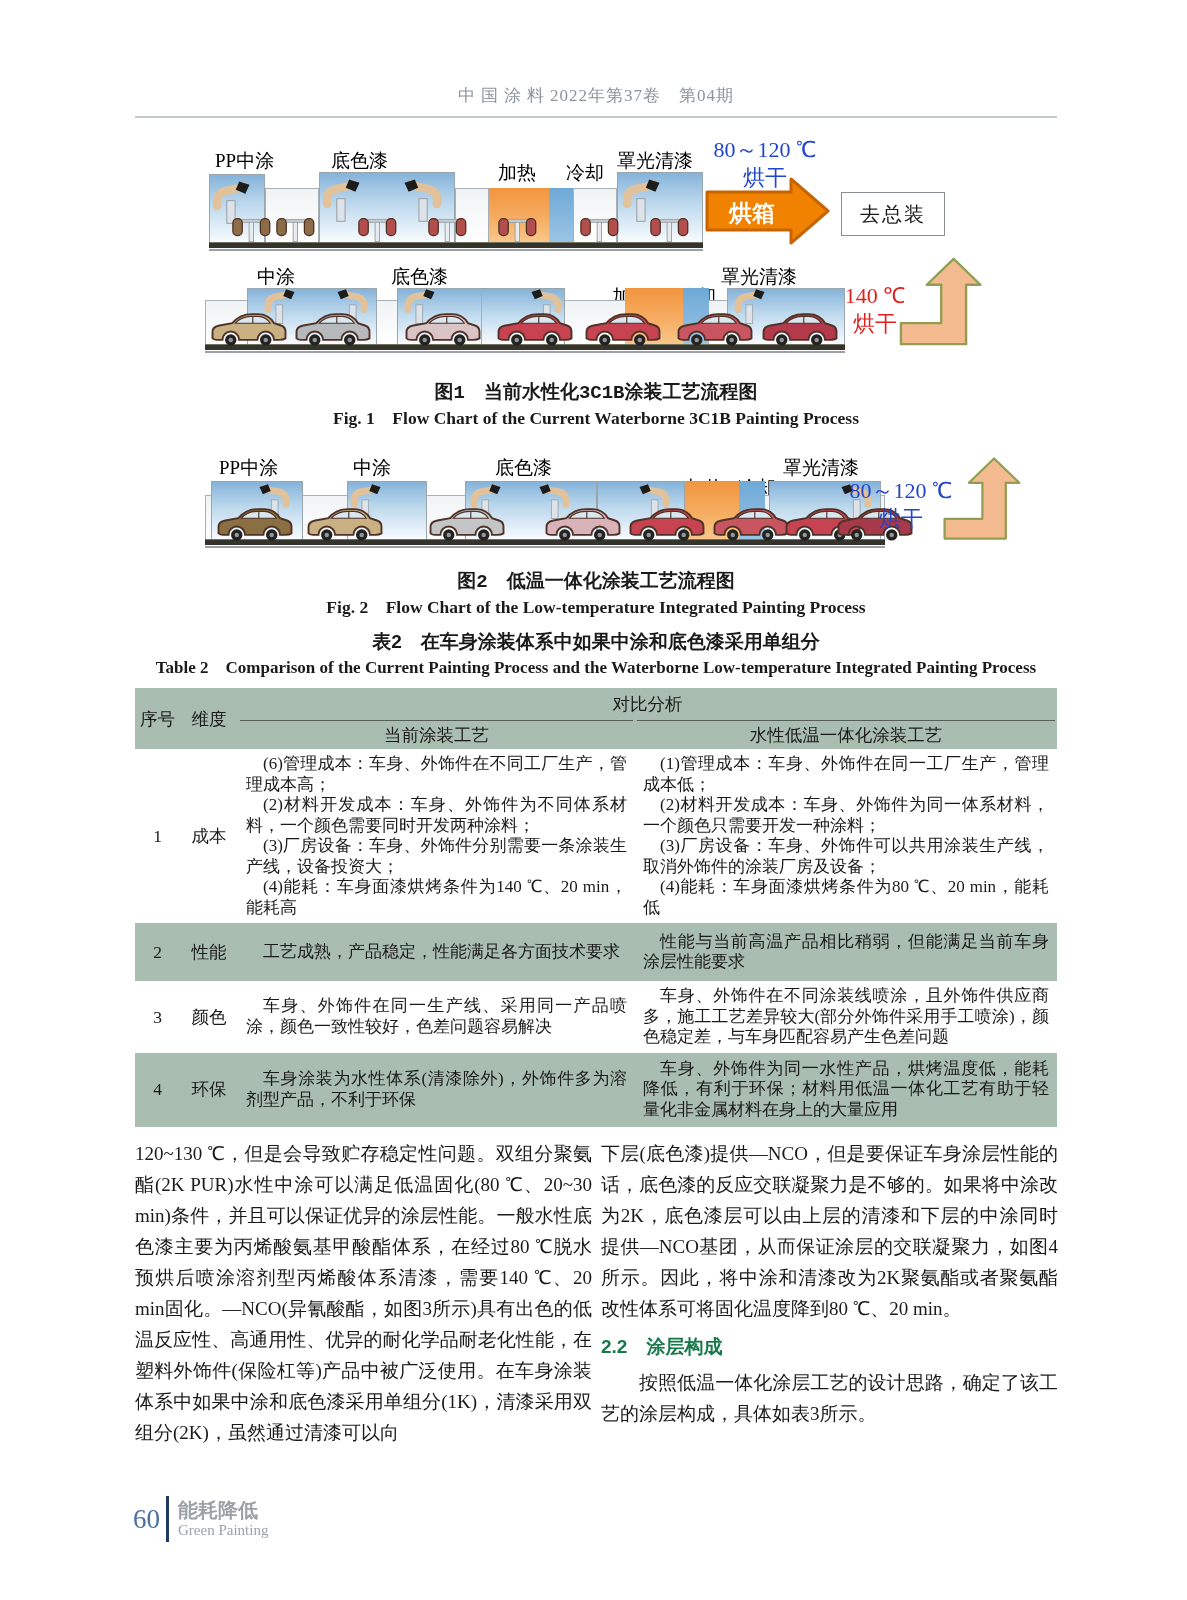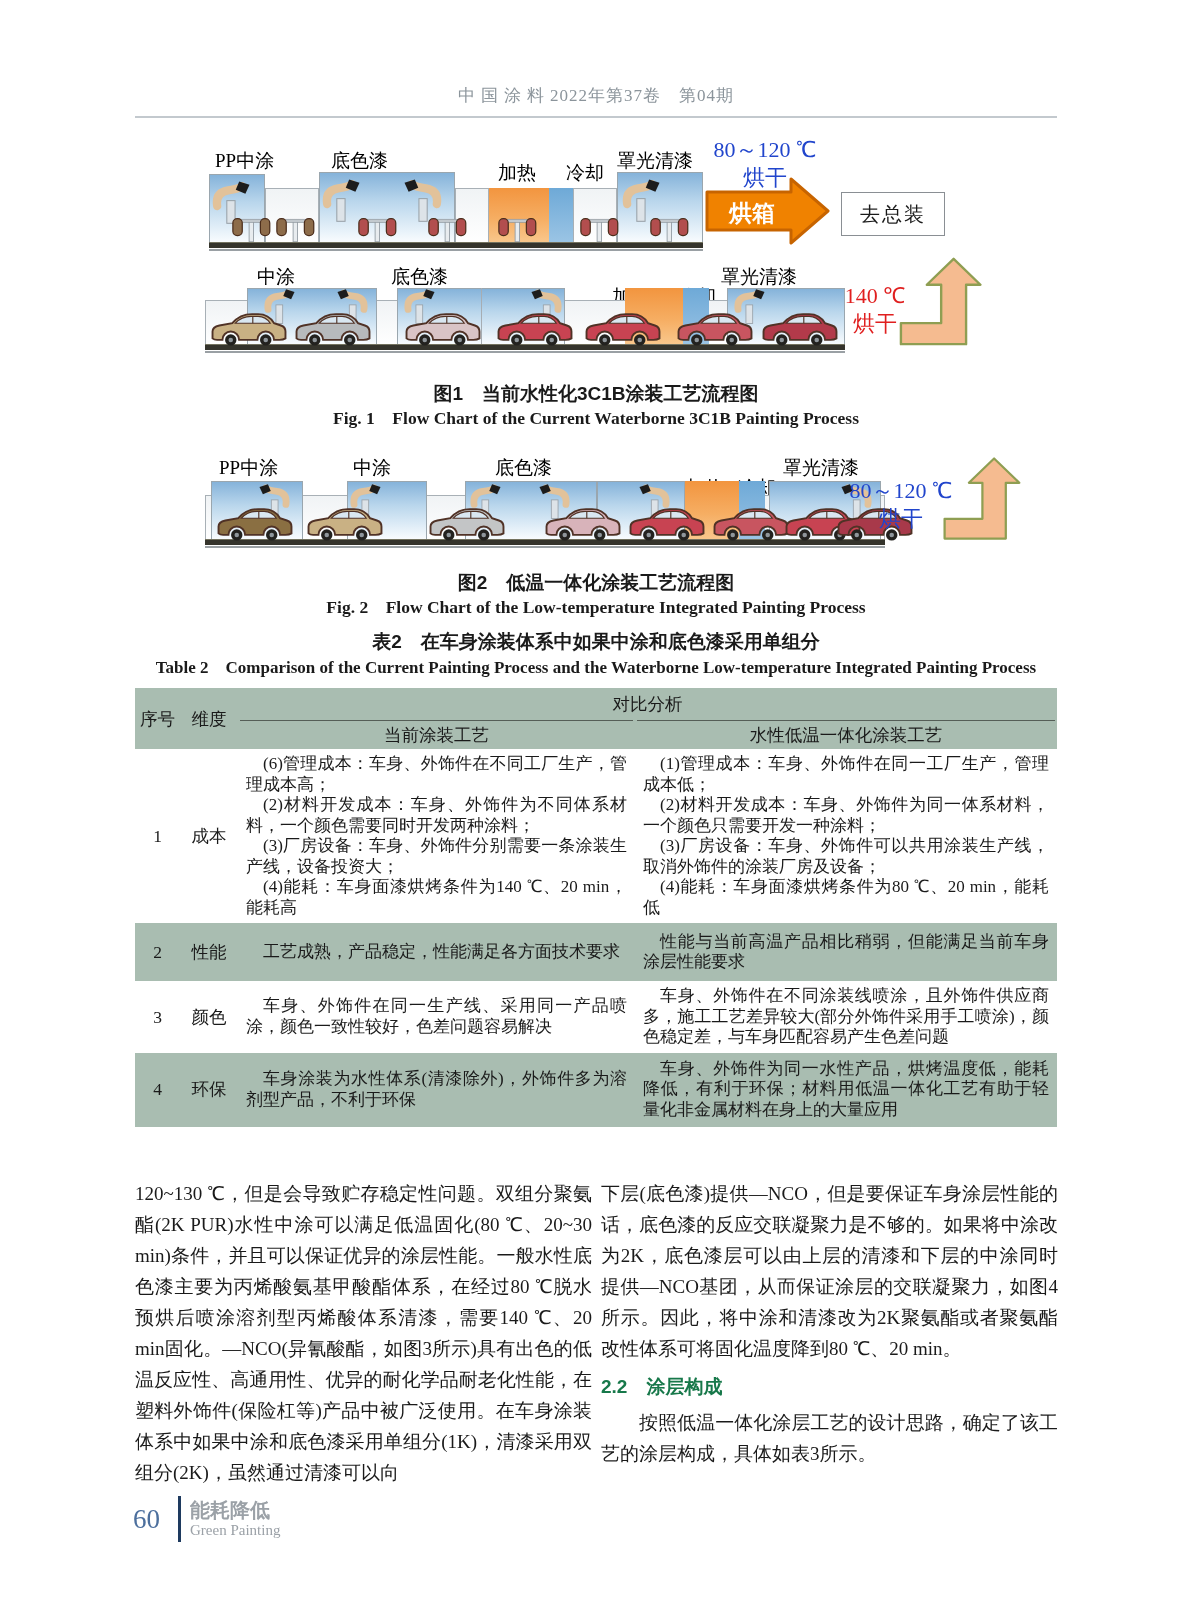--- a/index.html
+++ b/index.html
@@ -31,49 +31,49 @@
   .drynote span{display:block;line-height:28px}
   .blue{color:#2145cc}
   .rednote{color:#e01f1f}
   .oven{position:absolute}
   .oven svg{position:absolute;left:0;top:0}
   .oven-label{position:absolute;left:6px;top:22px;width:82px;text-align:center;color:#fff;
               font-weight:700;font-size:23px;font-family:"Liberation Sans",sans-serif}
   .assembly{position:absolute;border:1px solid #8a8f94;background:#fff;display:flex;
             align-items:center;justify-content:center;font-size:20px;letter-spacing:2px}
   .figcap{position:absolute;left:135px;width:922px;text-align:center}
-  .figcap .zh{font-family:Liberation Sans, sans-serif;font-weight:700;font-size:19px;line-height:25px}
+  .figcap .zh{font-family:Liberation Mono, monospace;font-weight:700;font-size:19px;line-height:25px}
   .figcap .en{font-weight:700;font-size:17.5px;line-height:25px}
 
   
   .t2ttl{position:absolute;left:135px;width:922px;text-align:center}
   .t2ttl .zh{font-family:"Liberation Sans",sans-serif;font-weight:700;font-size:19px;line-height:26px}
   .t2ttl .en{font-weight:700;font-size:17px;line-height:25px}
   .t2{position:absolute;left:135px;top:688px;width:922px;font-size:17px;line-height:20.5px}
   .t2-head,.t2-row{display:grid;grid-template-columns:45px 58px 397px 422px}
   .t2-head{background:#a9bdb1;padding:4px 0 2px}
   .sage{background:#a9bdb1}
   .th-no{grid-column:1;grid-row:1/3;align-self:center;justify-self:center;font-size:17.5px}
   .th-dim{grid-column:2;grid-row:1/3;align-self:center;justify-self:center;font-size:17.5px}
   .th-analysis{grid-column:3/5;grid-row:1;text-align:center;padding:2px 0 5px;font-size:17.5px}
   .th-sub{grid-row:2;text-align:center;border-top:1px solid #555e57;margin:0 2px;padding:4px 0 2px;font-size:17.5px}
   .td-no,.td-dim{display:flex;align-items:center;justify-content:center;font-size:17.5px}
   .td-cell{padding:5px 8px;display:flex;flex-direction:column;justify-content:center}
   .td-cell p{margin:0;text-indent:1em;text-align:justify}
 
   
-  .bodycol{position:absolute;top:1178px;width:457px;font-size:19px;line-height:31px;text-align:justify}
+  .bodycol{position:absolute;top:1138px;width:457px;font-size:19px;line-height:31px;text-align:justify}
   .bodycol p{margin:0}
   .sechead{font-family:"Liberation Sans",sans-serif;font-weight:700;color:#17784a;
            font-size:19px;margin:7px 0 5px;text-align:left}
   .indent2{text-indent:2em}
 
   
   .pgfoot{position:absolute;left:133px;top:1496px;display:flex;align-items:center}
-  .pgno{color:#4c6f9d;font-size:27px;margin-right:18px}
+  .pgno{color:#4c6f9d;font-size:27px;margin-right:6px}
   .footbar{width:3px;height:46px;background:#1e3a5f;margin-right:9px}
   .footzh{font-family:"Liberation Sans",sans-serif;font-weight:700;color:#9ba1a7;font-size:20px;line-height:23px}
   .footen{color:#9ba1a7;font-size:15px;line-height:17px}
 </style>
 </head>
 <body>
 
 <svg width="0" height="0" style="position:absolute" aria-hidden="true">
   <defs>
     <symbol id="sym-car" viewBox="0 0 104 50">

